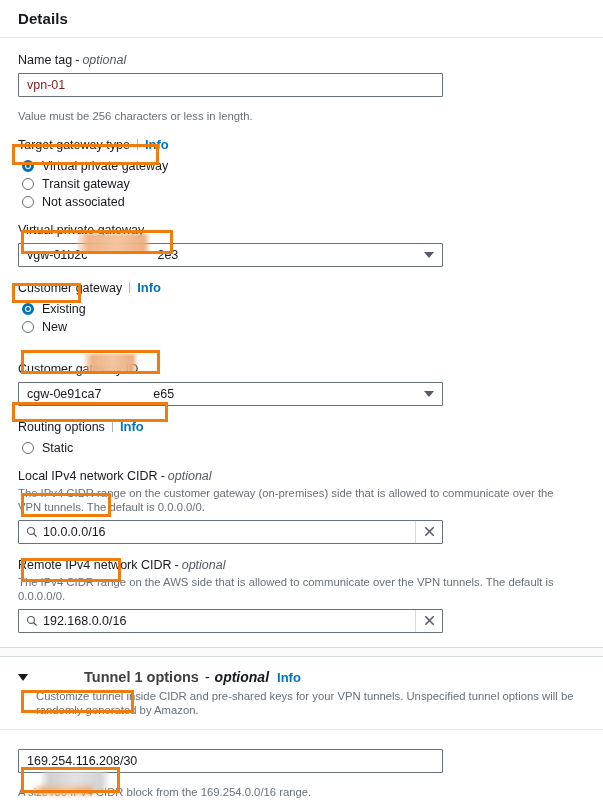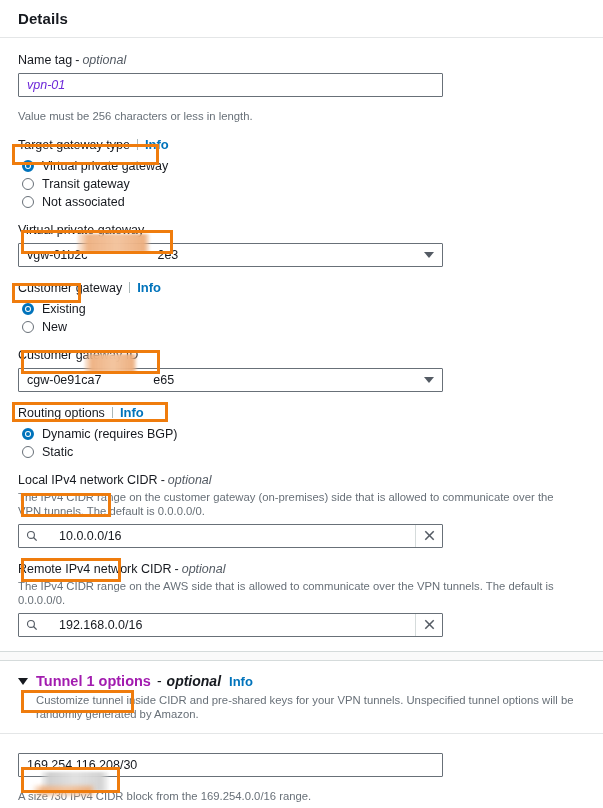--- a/index.html
+++ b/index.html
@@ -117,38 +117,38 @@
     border: 1px solid #687078;
     background: #fff;
     font-family: inherit;
     font-size: 12.5px;
     color: #16191f;
     padding: 0 8px;
     display: flex;
     align-items: center;
     border-radius: 1px;
   }
-  .ipt.placeholder-style { color: #6d28d9; font-style: italic; }
+  .ipt.placeholder-style { color: #7f1d1d; }
 
   
   .ipt.select { }
   .caret {
     position: absolute;
     right: 9px;
     top: 50%;
     transform: translateY(-50%);
     width: 0; height: 0;
     border-left: 5px solid transparent;
     border-right: 5px solid transparent;
     border-top: 6px solid #545b64;
     pointer-events: none;
   }
 
   
-  .ipt.search { padding-left: 40px; padding-right: 30px; }
+  .ipt.search { padding-left: 24px; padding-right: 30px; }
   .mag {
     position: absolute;
     left: 8px;
     top: 50%;
     transform: translateY(-50%);
     width: 12px; height: 12px;
     pointer-events: none;
   }
   .clear-btn {
     position: absolute;
@@ -245,21 +245,22 @@
     border-right: 5px solid transparent;
     border-top: 7px solid #16191f;
     margin-right: 8px;
     position: relative;
     top: -1px;
     flex: none;
   }
   .exp-title {
     font-size: 14.5px;
     font-weight: bold;
-    color: #a21caf;
+    color: #404040;
+    margin-left: 48px;
   }
   .exp-opt {
     font-size: 14px;
     font-style: italic;
     font-weight: bold;
     color: #16191f;
     margin-left: 5px;
   }
   .exp-dash { margin-left: 6px; font-size:14px; }
   .exp-header .info { margin-left: 8px; }
@@ -327,21 +328,21 @@
         <div class="input-wrap">
           <div class="ipt select">
             <span>vgw-01b2c</span>
               <span style="display:inline-block;width:70px;"></span>
               <span>2e3</span>
           </div>
           <span class="caret"></span>
         </div>
       </div>
 
-      <div class="field" style="margin-bottom:11px;">
+      <div class="field" style="margin-bottom:25px;">
         <div class="lbl">
           <span>Customer gateway</span>
           <span class="sep"></span>
           <a class="info">Info</a>
         </div>
         <div class="radio-group">
           <div class="radio-row">
             <span class="radio checked"></span>
             <span class="radio-label">Existing</span>
           </div>
@@ -364,24 +365,20 @@
         </div>
       </div>
 
       <div class="field" style="margin-bottom:11px;">
         <div class="lbl">
           <span>Routing options</span>
           <span class="sep"></span>
           <a class="info">Info</a>
         </div>
         <div class="radio-group">
-          <div class="radio-row">
-            <span class="radio checked"></span>
-            <span class="radio-label">Dynamic (requires BGP)</span>
-          </div>
           <div class="radio-row">
             <span class="radio"></span>
             <span class="radio-label">Static</span>
           </div>
         </div>
       </div>
 
       <div class="field">
         <div class="lbl">
           <span>Local IPv4 network CIDR</span>

